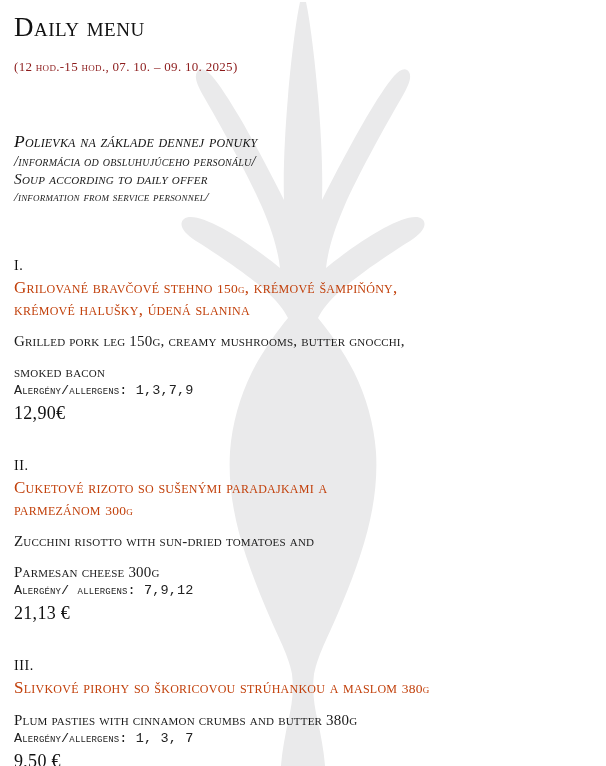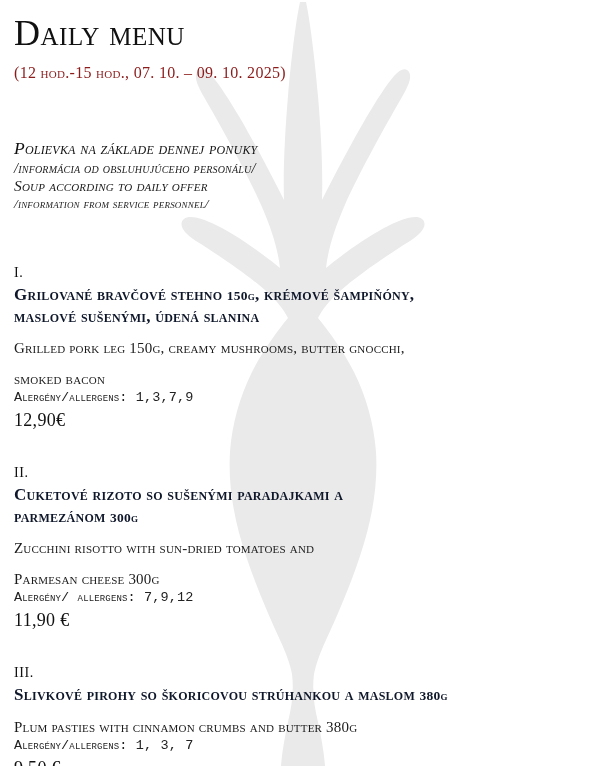--- a/index.html
+++ b/index.html
@@ -19,29 +19,29 @@
     width: 606px; height: 766px;
     z-index: 0;
     pointer-events: none;
   }
   .page {
     position: relative;
     z-index: 1;
     padding: 6px 14px 0 14px;
   }
   .title {
-    font-size: 36px;
+    font-size: 27px;
     letter-spacing: 0.5px;
     font-variant: small-caps;
     color: #111;
-    margin: 6px 0 10px 0;
+    margin: 6px 0 16px 0;
     font-weight: normal;
   }
   .subtitle {
-    font-size: 16px;
+    font-size: 13px;
     color: #8c1b1b;
     font-variant: small-caps;
     letter-spacing: 0.3px;
     margin-bottom: 15px;
   }
   .soup-block { margin-top: 56px; font-style: italic; }
   .sk-main {
     font-size: 17.5px;
     font-variant: small-caps;
     letter-spacing: 0.2px;
@@ -75,22 +75,21 @@
     font-variant: small-caps;
     letter-spacing: 0.6px;
     margin-bottom: 3px;
     color: #111;
   }
   .course-sk {
     font-size: 17px;
     font-variant: small-caps;
     letter-spacing: 0.25px;
     line-height: 1.25;
-    color: #0f172a;
-    font-weight: bold;
+    color: #c2410c;
   }
   .course-sk .gram { font-size: 13.5px; }
   .course-en {
     font-size: 15px;
     font-variant: small-caps;
     letter-spacing: 0.2px;
     line-height: 1.25;
     color: #1b1b1b;
     margin-top: 12px;
   }
@@ -131,35 +130,35 @@
     <div class="sk-sub">/informácia od obsluhujúceho personálu/</div>
     <div class="en-main">Soup according to daily offer</div>
     <div class="en-sub">/information from service personnel/</div>
   </div>
 
   <div class="spacer-1"></div>
 
   <div class="course">
     <div class="course-num">I.</div>
     <div class="course-sk"><span>Grilované bravčové stehno </span><span class="gram">150g</span><span>, krémové šampiňóny,</span></div>
-    <div class="course-sk">maslové sušenými, údená slanina</div>
+    <div class="course-sk">krémové halušky, údená slanina</div>
     <div class="course-en">Grilled pork leg 150g, creamy mushrooms, butter gnocchi,</div>
     <div class="course-en">smoked bacon</div>
     <div class="allergens">Alergény/allergens: 1,3,7,9</div>
     <div class="price">12,90€</div>
   </div>
 
   <div class="course">
     <div class="course-num">II.</div>
     <div class="course-sk">Cuketové rizoto so sušenými paradajkami a</div>
     <div class="course-sk"><span>parmezánom </span><span class="gram">300g</span></div>
     <div class="course-en">Zucchini risotto with sun-dried tomatoes and</div>
     <div class="course-en">Parmesan cheese 300g</div>
     <div class="allergens">Alergény/ allergens: 7,9,12</div>
-    <div class="price">11,90 €</div>
+    <div class="price">21,13 €</div>
   </div>
 
   <div class="course">
     <div class="course-num">III.</div>
     <div class="course-sk"><span>Slivkové pirohy so škoricovou strúhankou a maslom </span><span class="gram">380g</span></div>
     <div class="course-en">Plum pasties with cinnamon crumbs and butter 380g</div>
     <div class="allergens">Alergény/allergens: 1, 3, 7</div>
     <div class="price">9,50 €</div>
   </div>
 

